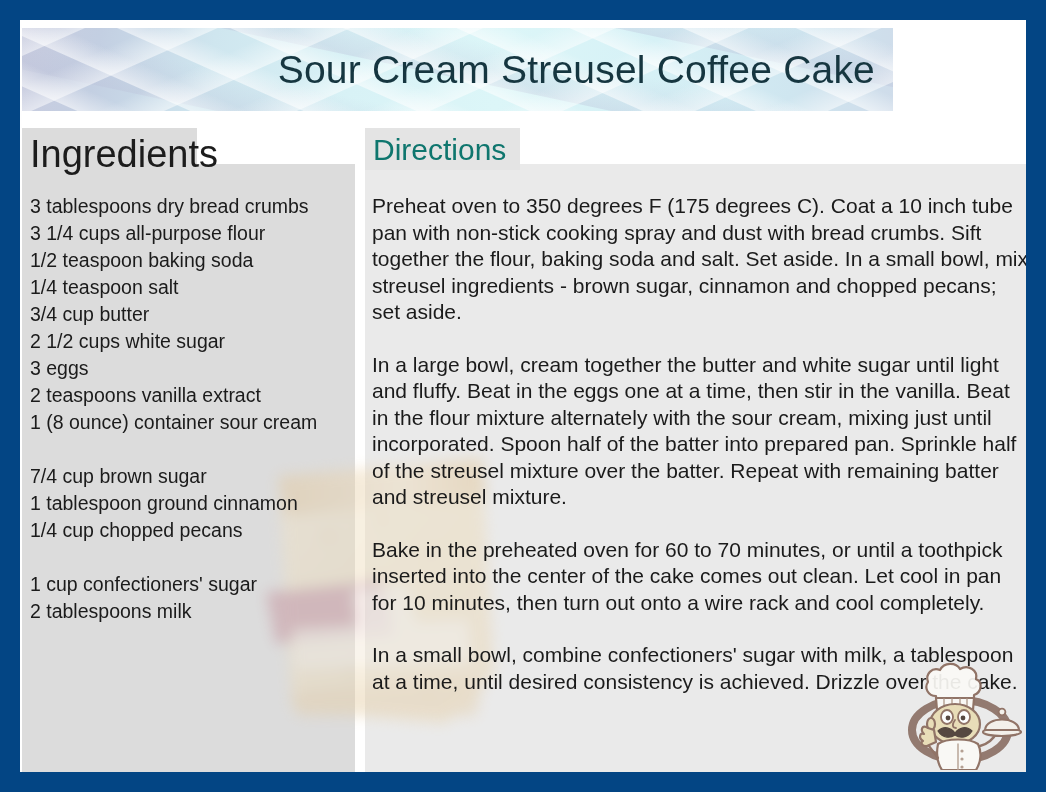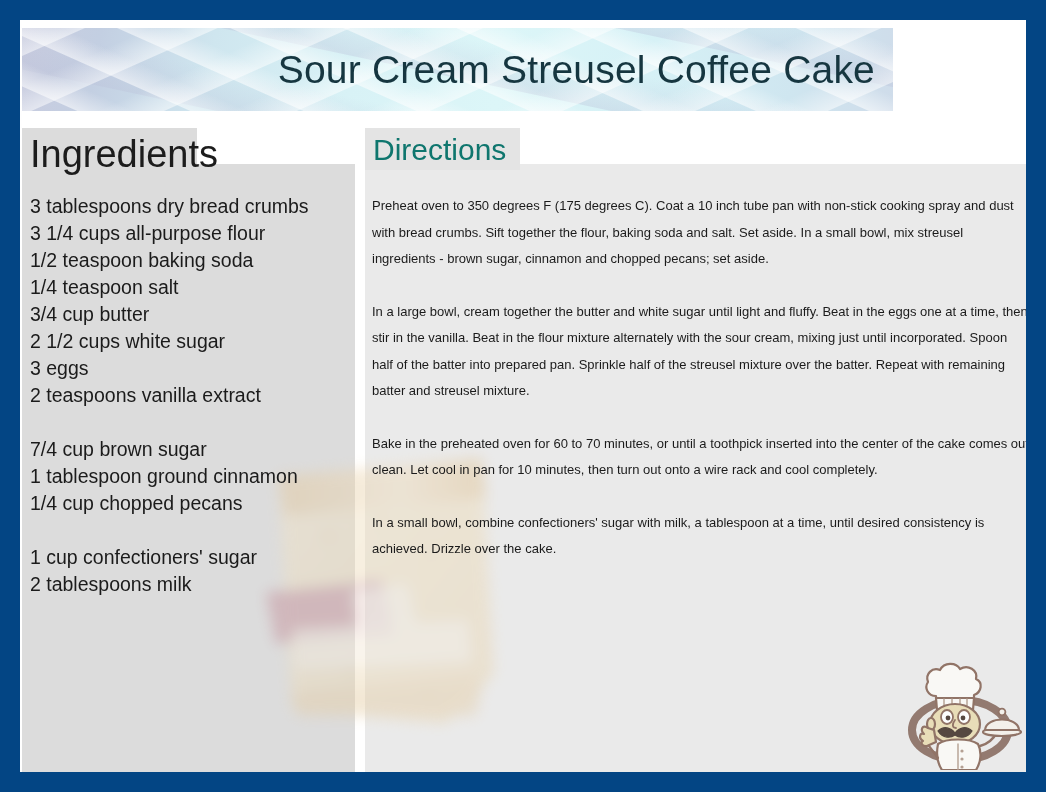--- a/index.html
+++ b/index.html
@@ -129,21 +129,21 @@
     color: #0f766e;
     z-index: 4;
     white-space: nowrap;
   }
   #directions-body {
     position: absolute;
     left: 352px;
     top: 173px;
     width: 658px;
     z-index: 5;
-    font-size: 13px;
+    font-size: 21px;
     line-height: 26.5px;
     color: #1b1b1b;
   }
   .dir-para { margin: 0 0 26px 0; }
   .dir-para:last-child { margin-bottom: 8px; }
 
   
   #chef-logo {
     position: absolute;
     right: 4px;
@@ -210,20 +210,21 @@
   <div id="ingredients-body">
     <div class="ing-group">
       <div class="ing-line">3 tablespoons dry bread crumbs</div>
       <div class="ing-line">3 1/4 cups all-purpose flour</div>
       <div class="ing-line">1/2 teaspoon baking soda</div>
       <div class="ing-line">1/4 teaspoon salt</div>
       <div class="ing-line">3/4 cup butter</div>
       <div class="ing-line">2 1/2 cups white sugar</div>
       <div class="ing-line">3 eggs</div>
       <div class="ing-line">2 teaspoons vanilla extract</div>
+      <div class="ing-line">1 (8 ounce) container sour cream</div>
     </div>
     <div class="ing-group">
       <div class="ing-line">7/4 cup brown sugar</div>
       <div class="ing-line">1 tablespoon ground cinnamon</div>
       <div class="ing-line">1/4 cup chopped pecans</div>
     </div>
     <div class="ing-group">
       <div class="ing-line">1 cup confectioners' sugar</div>
       <div class="ing-line">2 tablespoons milk</div>
     </div>

